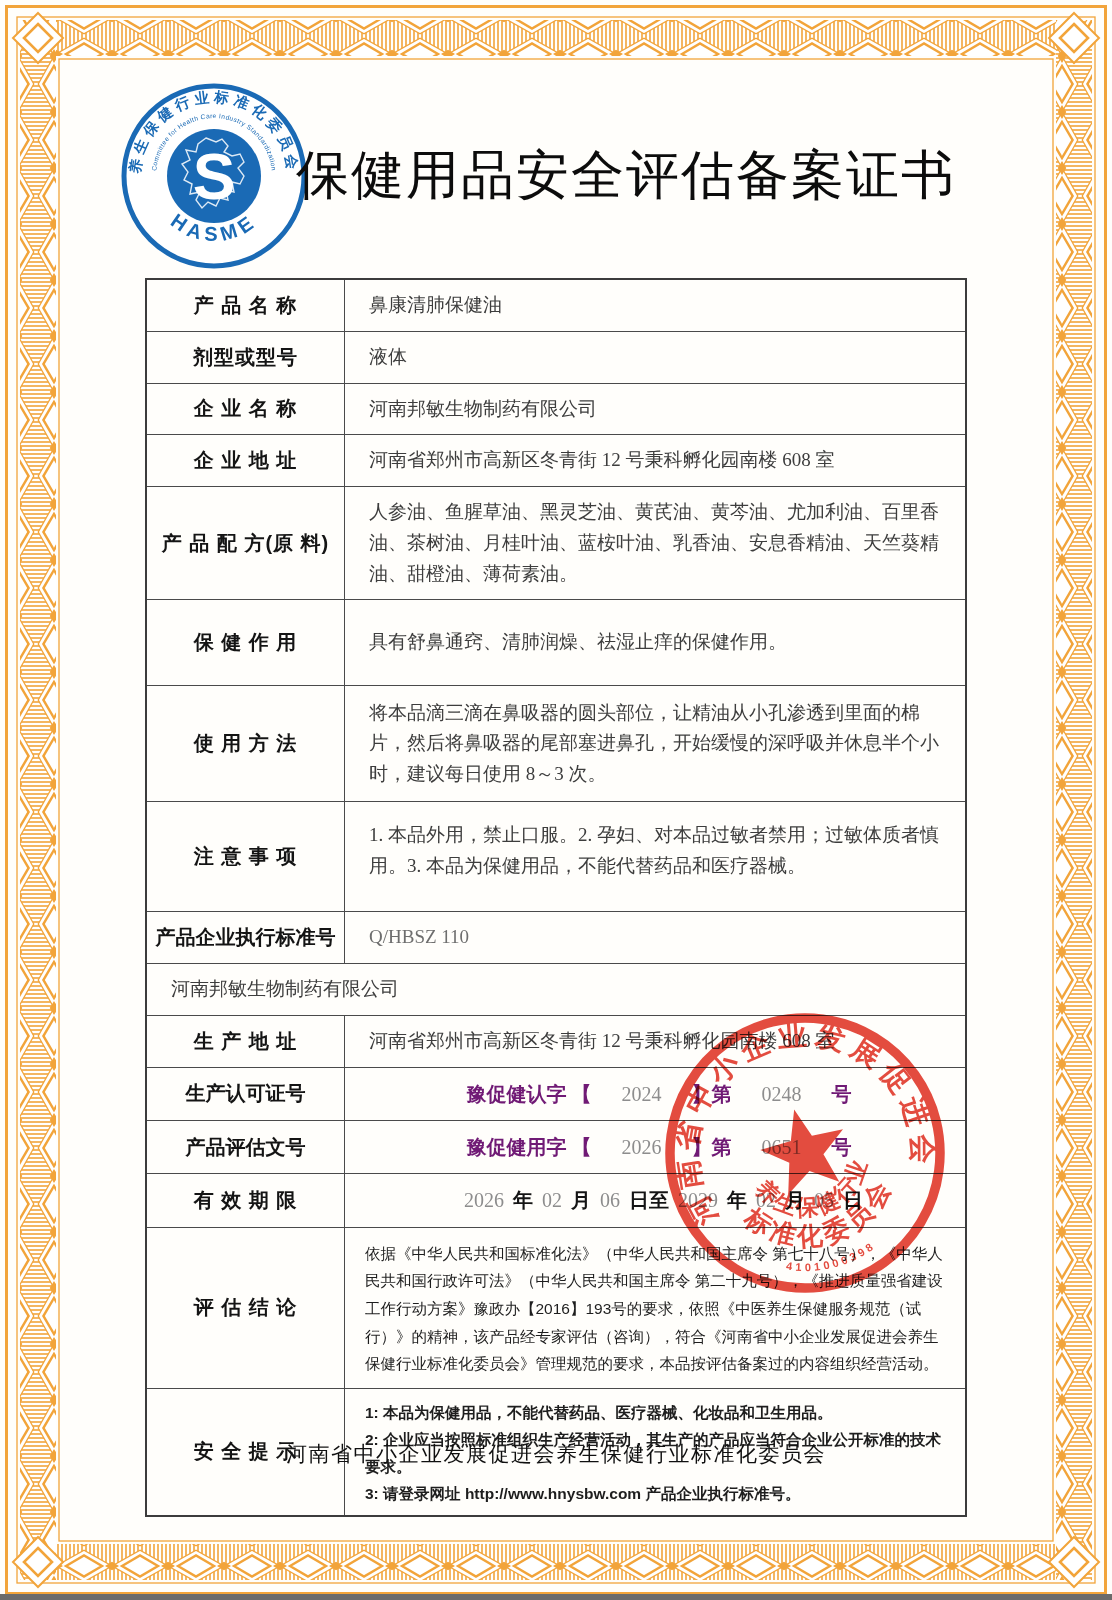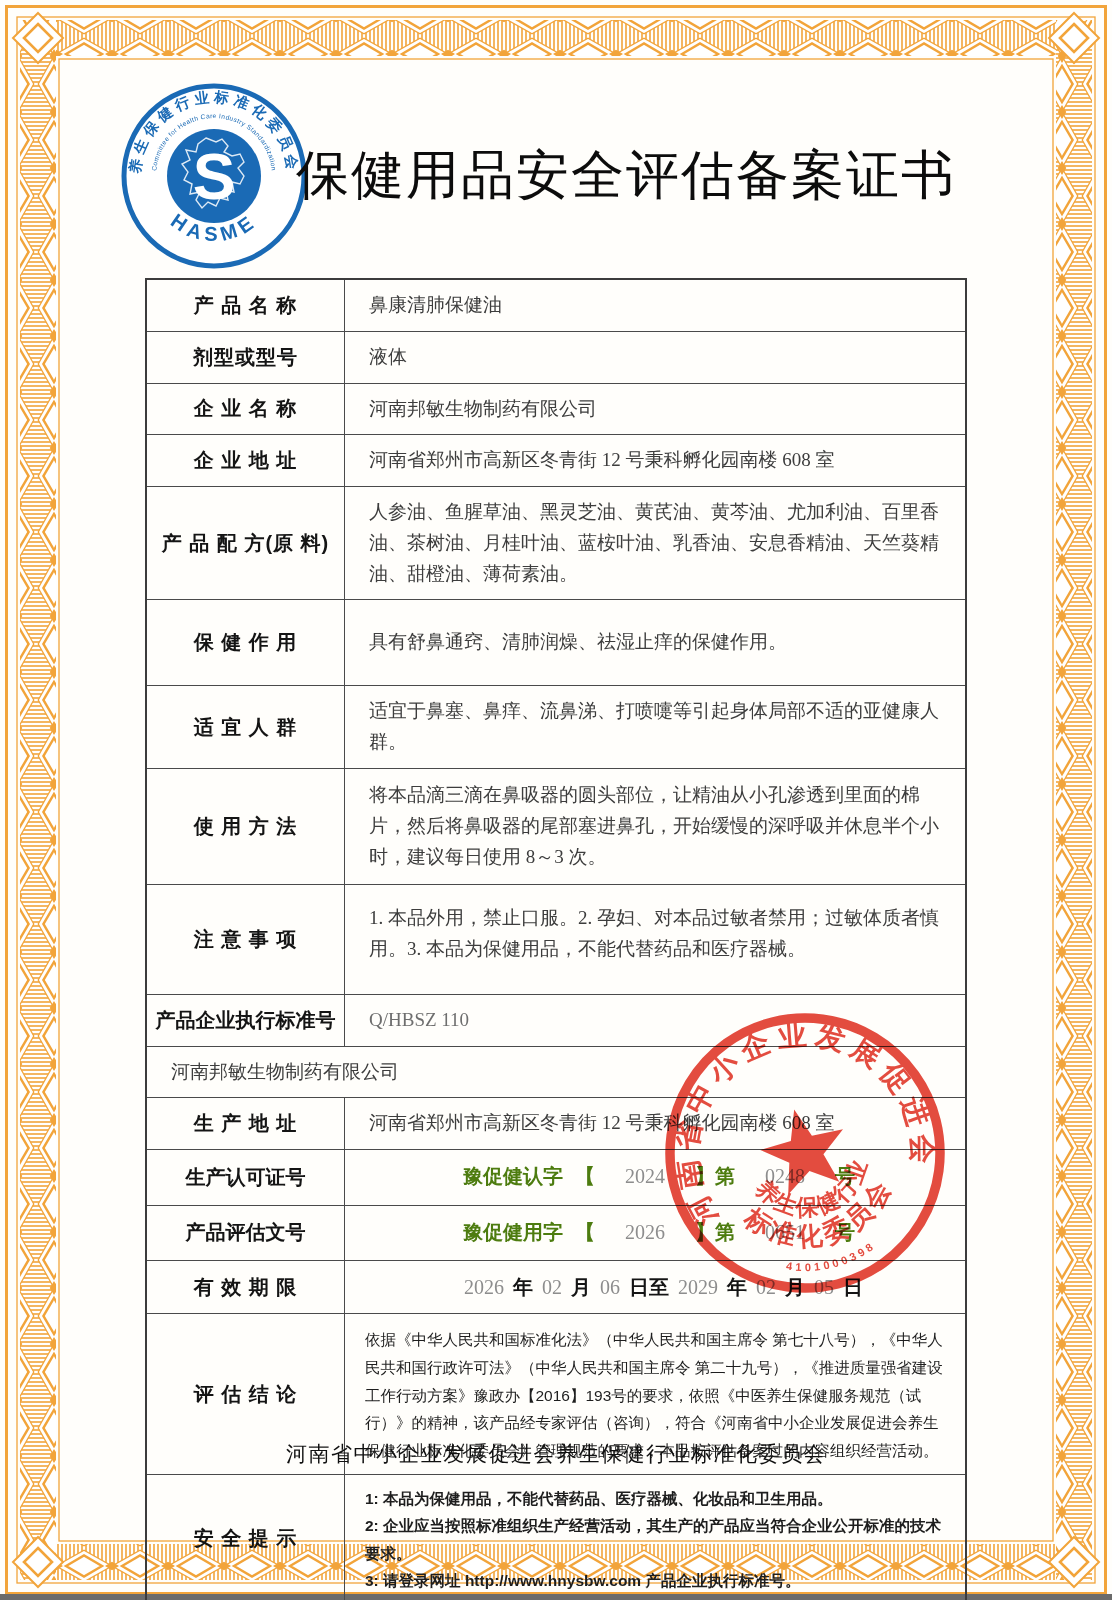--- a/index.html
+++ b/index.html
@@ -19,21 +19,21 @@
               align-items:center;justify-content:center;text-align:center;font-weight:bold;
               font-size:20px;color:#141414;padding:4px 6px;box-sizing:border-box;letter-spacing:1px;}
   .cell-value{flex:1;display:flex;align-items:center;font-family:"Liberation Serif",serif;
               font-size:19px;color:#3d3d3d;line-height:1.62;padding:10px 16px 10px 24px;
               box-sizing:border-box;}
   .cell-value.block{display:block;}
   .cell-value.centered{justify-content:center;text-align:center;}
   .gray-val{color:#6e6e6e;}
 
   .cert-line{display:flex;align-items:baseline;justify-content:center;width:100%;}
-  .cert-black{font-family:Liberation Mono, monospace;font-weight:bold;color:#4d7c0f;font-size:20px;white-space:nowrap;}
+  .cert-black{font-family:Liberation Serif, serif;font-weight:bold;color:#701a75;font-size:20px;white-space:nowrap;}
   .cert-num{font-family:"Liberation Serif",serif;color:#8d8d8d;font-size:20px;margin:0 30px;white-space:nowrap;}
 
   .v-line{display:flex;align-items:baseline;justify-content:center;width:100%;}
   .v-num{font-family:"Liberation Serif",serif;color:#8d8d8d;font-size:20px;margin:0 9px;white-space:nowrap;}
   .v-cn{font-family:"Liberation Sans",sans-serif;font-weight:bold;color:#141414;font-size:20px;white-space:nowrap;}
 
   .paragraph{font-family:"Liberation Sans",sans-serif;font-size:15.5px;color:#1e1e1e;
              line-height:1.78;padding:12px 16px 10px 20px;}
   .safety-list{font-family:"Liberation Sans",sans-serif;font-size:15.5px;font-weight:bold;
                color:#1e1e1e;line-height:1.75;padding:10px 16px 8px 20px;}
@@ -143,24 +143,20 @@
     <div class="row" style="min-height:95px">
       <div class="cell-label">产 品 配 方(原 料)</div>
       <div class="cell-value">人参油、鱼腥草油、黑灵芝油、黄芪油、黄芩油、尤加利油、百里香油、茶树油、月桂叶油、蓝桉叶油、乳香油、安息香精油、天竺葵精油、甜橙油、薄荷素油。</div>
     </div>
 
     <div class="row" style="min-height:86px">
       <div class="cell-label">保 健 作 用</div>
       <div class="cell-value">具有舒鼻通窍、清肺润燥、祛湿止痒的保健作用。</div>
     </div>
 
-    <div class="row" style="min-height:62px">
-      <div class="cell-label">适 宜 人 群</div>
-      <div class="cell-value">适宜于鼻塞、鼻痒、流鼻涕、打喷嚏等引起身体局部不适的亚健康人群。</div>
-    </div>
 
     <div class="row" style="min-height:116px">
       <div class="cell-label">使 用 方 法</div>
       <div class="cell-value">将本品滴三滴在鼻吸器的圆头部位，让精油从小孔渗透到里面的棉片，然后将鼻吸器的尾部塞进鼻孔，开始缓慢的深呼吸并休息半个小时，建议每日使用 8～3 次。</div>
     </div>
 
     <div class="row" style="min-height:110px">
       <div class="cell-label">注 意 事 项</div>
       <div class="cell-value" style="align-items:flex-start;padding-top:18px">1. 本品外用，禁止口服。2. 孕妇、对本品过敏者禁用；过敏体质者慎用。3. 本品为保健用品，不能代替药品和医疗器械。</div>
     </div>

